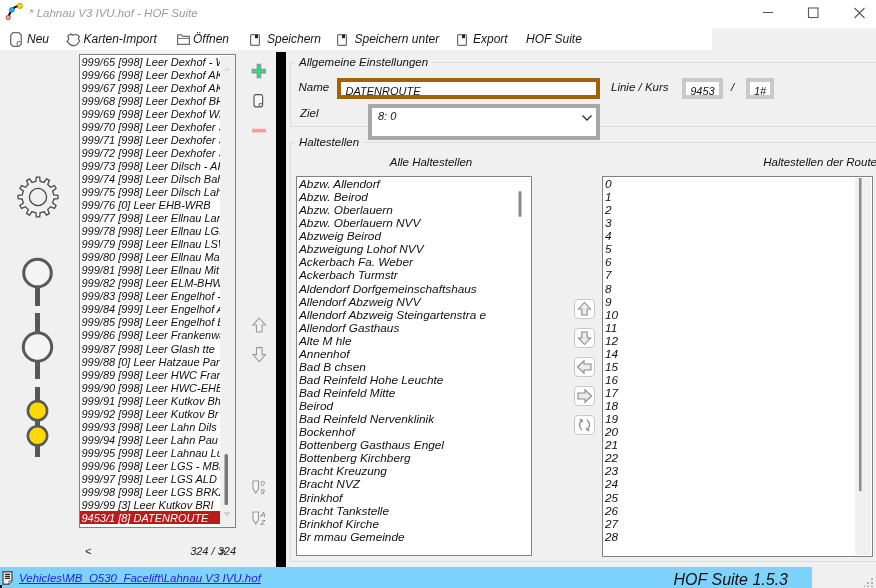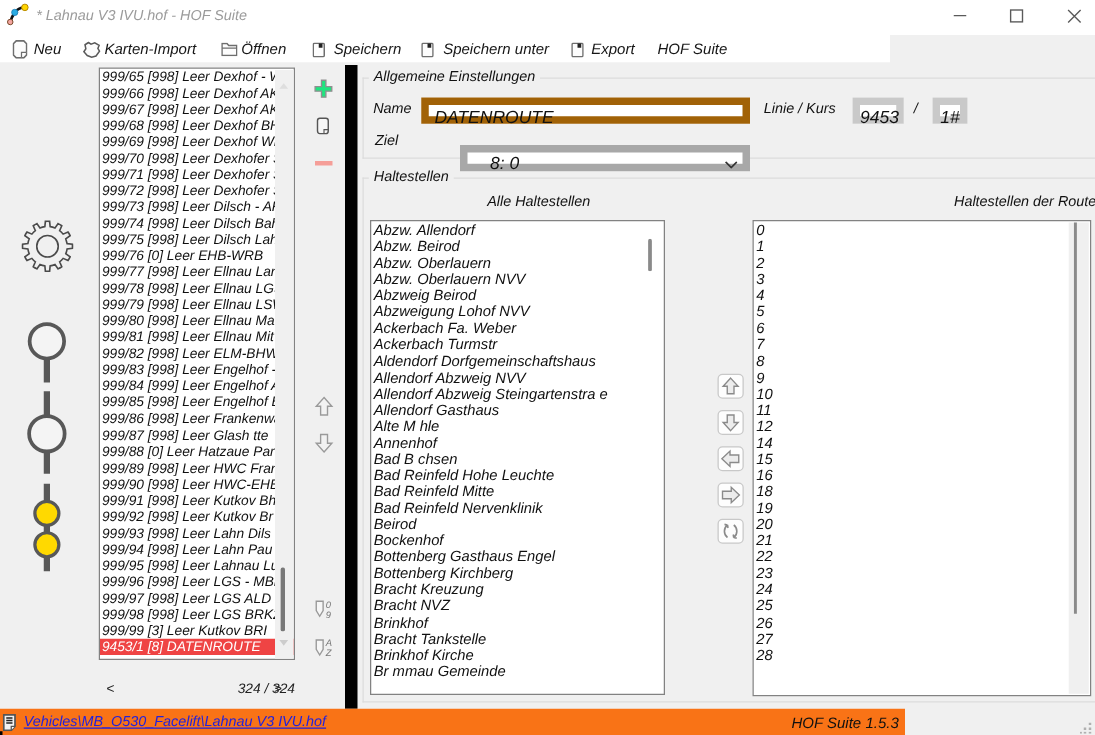--- a/index.html
+++ b/index.html
@@ -9,34 +9,34 @@
 #win { position:relative; width:876px; height:588px; background:#f0f0f0;font-style:italic; }
 #titlebar { position:absolute; left:0; top:0; width:876px; height:28px; background:#fff; }
 #title { position:absolute; left:29px; top:7px; font-size:11.5px; color:#9b9b9b; letter-spacing:0px; }
 #toolbar { position:absolute; left:0; top:28px; width:712px; height:22px; background:#fff; }
 .tbtxt { position:absolute; top:4px; font-size:12px; line-height:14px; color:#161616; }
 #main { position:absolute; left:0; top:50px; width:876px; height:517px; background:#f0f0f0; }
 #divider { position:absolute; left:276px; top:2px; width:10px; height:515px; background:#000; }
 #mainlist { position:absolute; left:79px; top:3.5px; width:157px; height:474px; background:#fff;
   border:1px solid #828282; font-size:11px; color:#101010; overflow:hidden; }
 #mainlist .row { height:13.06px; line-height:14.6px; white-space:pre; padding-left:1.5px; }
-#mainlist .sel { background:#ef4444; color:#fff; }
+#mainlist .sel { background:#b91c1c; color:#fff; }
 #mlsb { position:absolute; right:0; top:1px; width:15px; height:472px; background:#f0f0f0; }
 .gbox { position:absolute; border:1px solid #dcdcdc; background:#f0f0f0; }
 .gblabel { position:absolute; top:-7px; left:4px; background:#f0f0f0; padding:0 4px; font-size:11.5px; color:#111; }
 .lbl { position:absolute; font-size:11.5px; color:#111; }
-.tbox { position:absolute; background:#fff; border:6px solid #a16207; font-size:14px; color:#111; }
+.tbox { position:absolute; background:#fff; border:4px solid #a16207; font-size:11px; color:#111; }
 .stoplist { position:absolute; background:#fff; border:1px solid #828282; overflow:hidden;
   font-size:11.8px; color:#101010; }
 .stoplist .row { height:13.07px; line-height:14.4px; white-space:pre; padding-left:2px; }
 .mvbtn { position:absolute; left:283px; width:21px; height:20px; background:#fdfdfd;
   border:1px solid #c8c8c8; border-radius:4px; }
-#statusbar { position:absolute; left:0; top:567px; width:724px; height:21px; background:#f97316; }
+#statusbar { position:absolute; left:0; top:567px; width:812px; height:21px; background:#7dd3fc; }
 #link { position:absolute; left:19px; top:5px; font-size:11.5px; color:#2222dd; text-decoration:underline; }
-#version { position:absolute; right:5px; top:4px; font-size:12px; color:#111; }
+#version { position:absolute; right:24px; top:4px; font-size:16px; color:#111; }
 svg { display:block; }
 </style>
 </head>
 <body>
 <div id="win">
 
   <div id="titlebar">
     <svg class="abs" style="left:4px;top:0px" width="24" height="22" viewBox="0 0 24 22">
       <path d="M4.2,17.5 C5.5,13 7.5,10.5 7.8,10 C9.5,7.5 13,6 15.8,5.8" fill="none" stroke="#111" stroke-width="2.2"></path>
       <circle cx="4.2" cy="17.6" r="2.2" fill="#f4a5a0" stroke="#7a4a2a" stroke-width="0.8"></circle>
@@ -186,21 +186,21 @@
 
     <div class="gbox" style="left:290px;top:12px;width:586px;height:65px;border-right:none">
       <div class="gblabel">Allgemeine Einstellungen</div>
       <div class="lbl" style="left:7.5px;top:18px">Name</div>
       <div class="tbox" style="left:45.5px;top:14.5px;width:263px;height:21px;line-height:19px;padding-left:5px">DATENROUTE</div>
       <div class="lbl" style="left:320px;top:18px">Linie / Kurs</div>
       <div class="tbox" style="left:391px;top:14.5px;width:41px;height:21px;line-height:19px;text-align:center;border-color:#c9c9c9">9453</div>
       <div class="lbl" style="left:440px;top:18px">/</div>
       <div class="tbox" style="left:455px;top:14.5px;width:28px;height:21px;line-height:19px;text-align:center;border-color:#c9c9c9">1#</div>
       <div class="lbl" style="left:9px;top:44px">Ziel</div>
-      <div class="tbox" style="left:77px;top:53px;width:232px;height:21px;line-height:17px;padding-left:18px;border-color:#a8a8a8">8: 0
+      <div class="tbox" style="left:77px;top:41px;width:232px;height:36px;line-height:17px;padding-left:6px;border-color:#a8a8a8">8: 0
         <svg class="abs" style="right:4px;top:6.5px" width="10" height="6" viewBox="0 0 10 6">
           <path d="M0.5,0.5 L5,5 L9.5,0.5" fill="none" stroke="#333" stroke-width="1.4"></path>
         </svg>
       </div>
     </div>
 
     <div class="gbox" style="left:290px;top:92px;width:586px;height:420px;border-right:none">
       <div class="gblabel">Haltestellen</div>
       <div class="lbl" style="left:0;top:13px;width:280px;text-align:center">Alle Haltestellen</div>
       <div class="lbl" style="left:310px;top:13px;width:276px;text-align:right">Haltestellen der Route</div>
@@ -215,22 +215,22 @@
         <div class="row">Ackerbach Turmstr</div>
         <div class="row">Aldendorf Dorfgemeinschaftshaus</div>
         <div class="row">Allendorf Abzweig NVV</div>
         <div class="row">Allendorf Abzweig Steingartenstra e</div>
         <div class="row">Allendorf Gasthaus</div>
         <div class="row">Alte M hle</div>
         <div class="row">Annenhof</div>
         <div class="row">Bad B chsen</div>
         <div class="row">Bad Reinfeld Hohe Leuchte</div>
         <div class="row">Bad Reinfeld Mitte</div>
+        <div class="row">Beirod</div>
         <div class="row">Bad Reinfeld Nervenklinik</div>
-        <div class="row">Beirod</div>
         <div class="row">Bockenhof</div>
         <div class="row">Bottenberg Gasthaus Engel</div>
         <div class="row">Bottenberg Kirchberg</div>
         <div class="row">Bracht Kreuzung</div>
         <div class="row">Bracht NVZ</div>
         <div class="row">Brinkhof</div>
         <div class="row">Bracht Tankstelle</div>
         <div class="row">Brinkhof Kirche</div>
         <div class="row">Br mmau Gemeinde</div>
         <svg class="abs" style="right:9px;top:14px" width="4" height="26" viewBox="0 0 4 26">
@@ -247,20 +247,21 @@
         <div class="row">6</div>
         <div class="row">7</div>
         <div class="row">8</div>
         <div class="row">9</div>
         <div class="row">10</div>
         <div class="row">11</div>
         <div class="row">12</div>
         <div class="row">14</div>
         <div class="row">15</div>
         <div class="row">16</div>
+        <div class="row">17</div>
         <div class="row">18</div>
         <div class="row">19</div>
         <div class="row">20</div>
         <div class="row">21</div>
         <div class="row">22</div>
         <div class="row">23</div>
         <div class="row">24</div>
         <div class="row">25</div>
         <div class="row">26</div>
         <div class="row">27</div>

